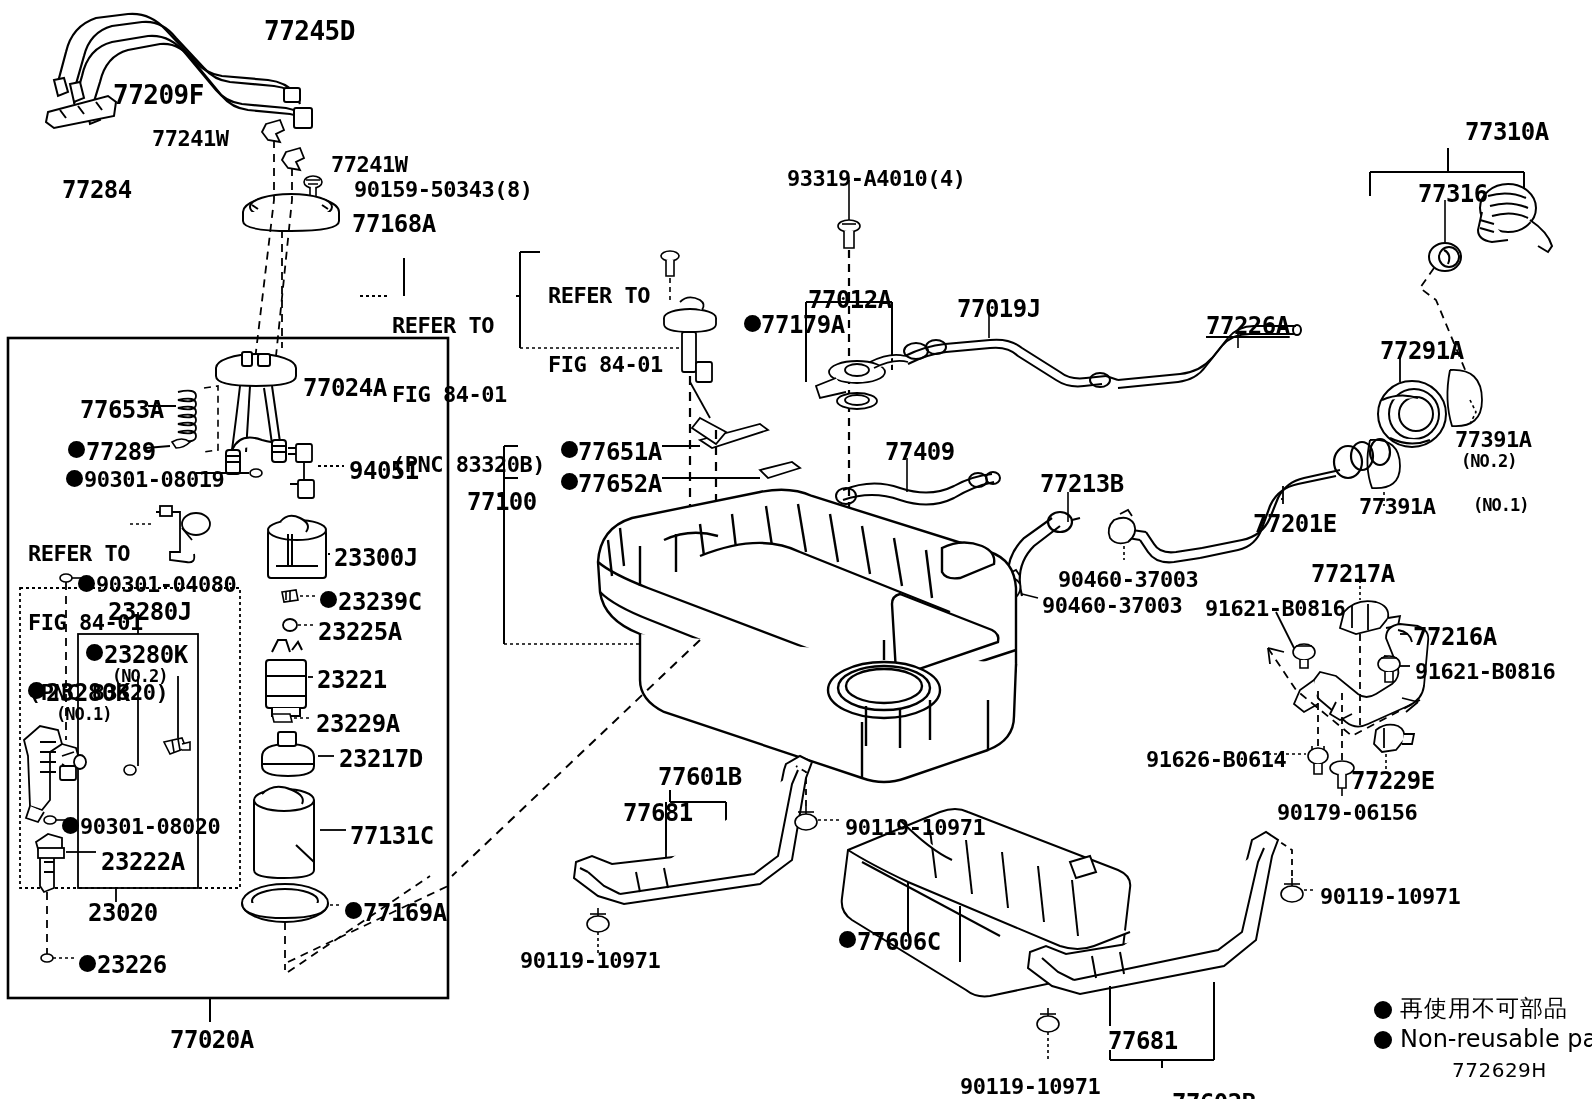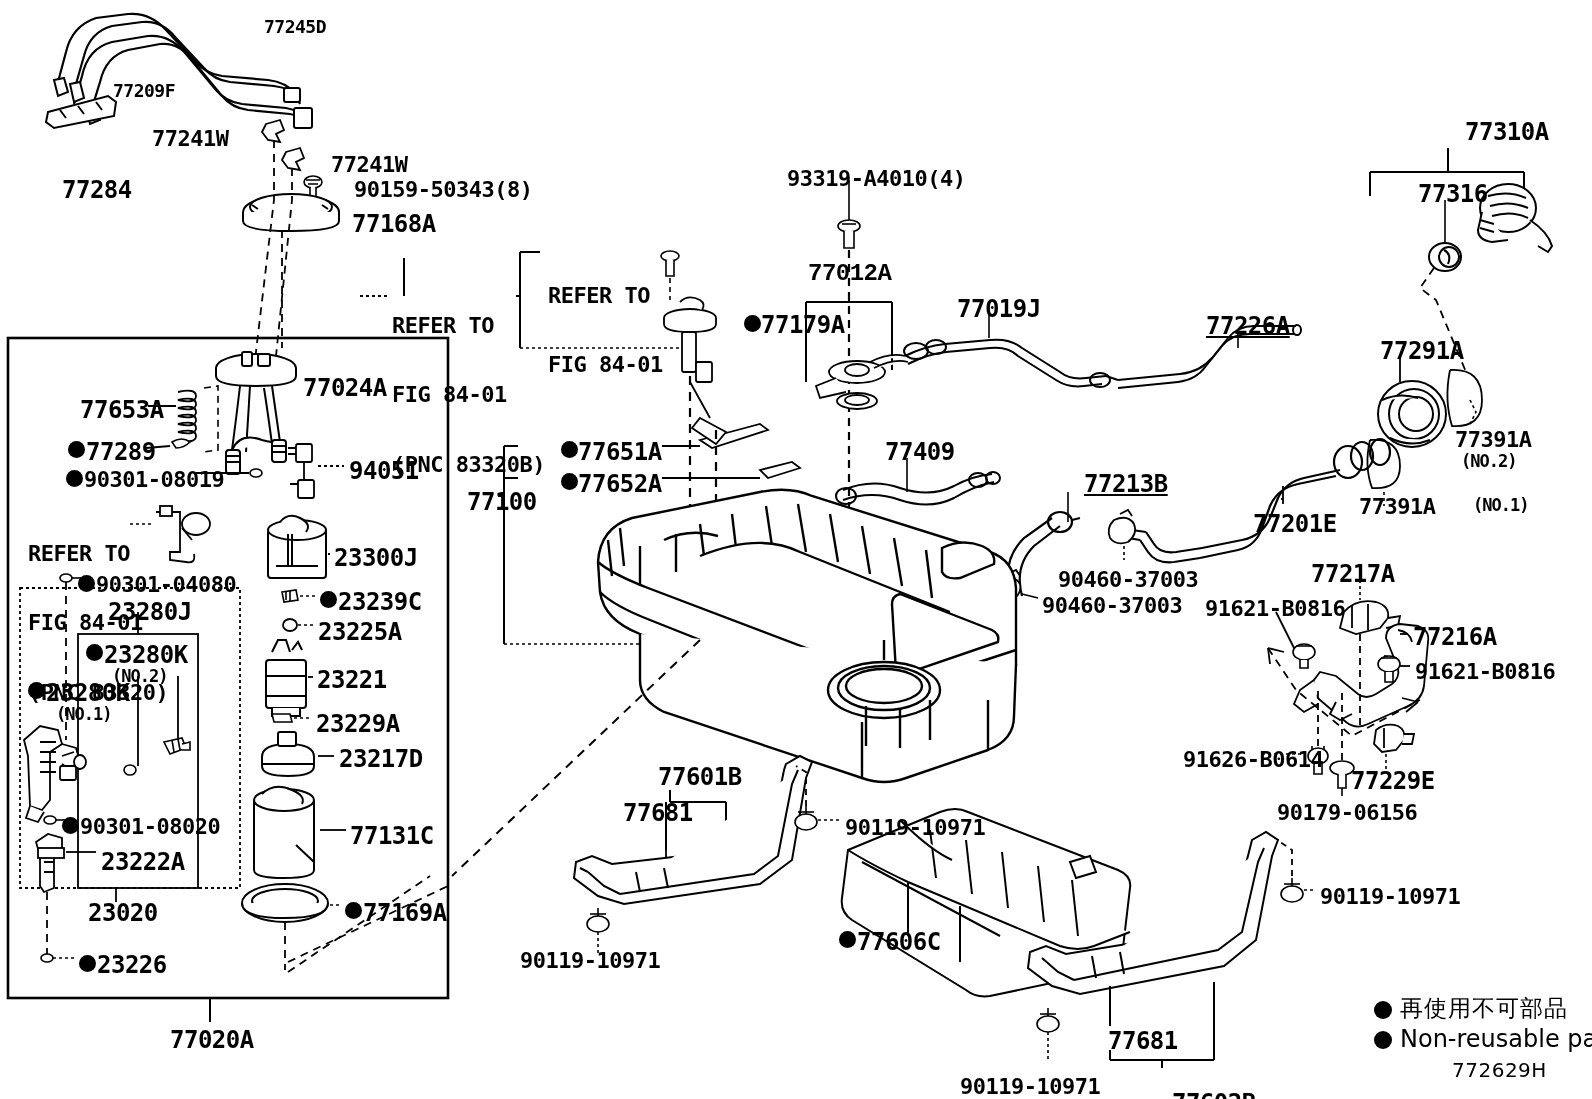--- a/index.html
+++ b/index.html
@@ -12,21 +12,21 @@
   }
   .lbl{
     position:absolute;
     font-family:"DejaVu Sans Mono","Liberation Mono",monospace;
     font-weight:bold;
     color:#000;
     white-space:pre;
     letter-spacing:-0.5px;
     line-height:1.05;
   }
-  .s26{font-size:18px;}
+  .s26{font-size:26px;}
   .s24{font-size:24px;}
   .s22{font-size:22px;}
   .sub{font-weight:bold;font-size:17px;letter-spacing:-1px;}
   .dot{
     position:absolute;
     width:17px;height:17px;border-radius:50%;
     background:#000;
   }
   .legend-cjk{
     font-family:"DejaVu Sans","Liberation Sans",sans-serif;
@@ -633,42 +633,42 @@
 
   <div id="labels">
       <div class="lbl s26" style="left: 264px; top: 18px;">77245D</div>
       <div class="lbl s26" style="left: 113px; top: 82px;">77209F</div>
       <div class="lbl s22" style="left: 152px; top: 127px;">77241W</div>
       <div class="lbl s24" style="left: 62px; top: 152px; margin-top: 26px;">77284</div>
       <div class="lbl s22" style="left: 331px; top: 153px;">77241W</div>
       <div class="lbl s22" style="left: 354px; top: 178px;">90159-50343(8)</div>
       <div class="lbl s24" style="left: 352px; top: 212px;">77168A</div>
       <div class="lbl s22" style="left: 787px; top: 167px;">93319-A4010(4)</div>
-      <div class="lbl s24" style="left: 808px; top: 261px; font-family: Liberation Mono, monospace;">77012A</div>
+      <div class="lbl s24" style="left: 808px; top: 288px;">77012A</div>
       <div class="lbl s24" style="left: 957px; top: 297px;">77019J</div>
       <div class="dot" style="left: 744px; top: 315px;"></div>
       <div class="lbl s24" style="left: 761px; top: 313px;">77179A</div>
       <div class="lbl s24" style="left: 1206px; top: 314px; text-decoration: underline;">77226A</div>
       <div class="lbl s24" style="left: 1453px; top: 120px; margin-left: 12px;">77310A</div>
       <div class="lbl s24" style="left: 1418px; top: 182px;">77316</div>
       <div class="lbl s24" style="left: 1380px; top: 339px;">77291A</div>
       <div class="lbl s22" style="left: 1455px; top: 428px;">77391A</div>
       <div class="lbl sub" style="left: 1461px; top: 453px;">(NO.2)</div>
       <div class="lbl s22" style="left: 1359px; top: 495px;">77391A</div>
       <div class="lbl sub" style="left: 1473px; top: 497px;">(NO.1)</div>
       <div class="lbl s24" style="left: 1253px; top: 512px;">77201E</div>
       <div class="lbl s24" style="left: 885px; top: 440px;">77409</div>
-      <div class="lbl s24" style="left: 1084px; top: 472px; text-decoration: underline;">77213B</div>
+      <div class="lbl s24" style="left: 1040px; top: 472px;">77213B</div>
       <div class="lbl s22" style="left: 1058px; top: 568px;">90460-37003</div>
       <div class="lbl s22" style="left: 1042px; top: 594px;">90460-37003</div>
       <div class="lbl s24" style="left: 1311px; top: 562px;">77217A</div>
       <div class="lbl s22" style="left: 1205px; top: 597px;">91621-B0816</div>
       <div class="lbl s24" style="left: 1413px; top: 625px;">77216A</div>
       <div class="lbl s22" style="left: 1415px; top: 660px;">91621-B0816</div>
-      <div class="lbl s22" style="left: 1146px; top: 748px; margin-left: 37px;">91626-B0614</div>
+      <div class="lbl s22" style="left: 1146px; top: 748px;">91626-B0614</div>
       <div class="lbl s24" style="left: 1351px; top: 769px;">77229E</div>
       <div class="lbl s22" style="left: 1277px; top: 801px;">90179-06156</div>
       <div class="dot" style="left: 561px; top: 441px;"></div>
       <div class="lbl s24" style="left: 578px; top: 440px;">77651A</div>
       <div class="dot" style="left: 561px; top: 473px;"></div>
       <div class="lbl s24" style="left: 578px; top: 472px;">77652A</div>
       <div class="lbl s24" style="left: 467px; top: 490px;">77100</div>
       <div class="lbl s24" style="left: 303px; top: 376px;">77024A</div>
       <div class="lbl s24" style="left: 80px; top: 398px;">77653A</div>
       <div class="dot" style="left: 68px; top: 441px;"></div>

